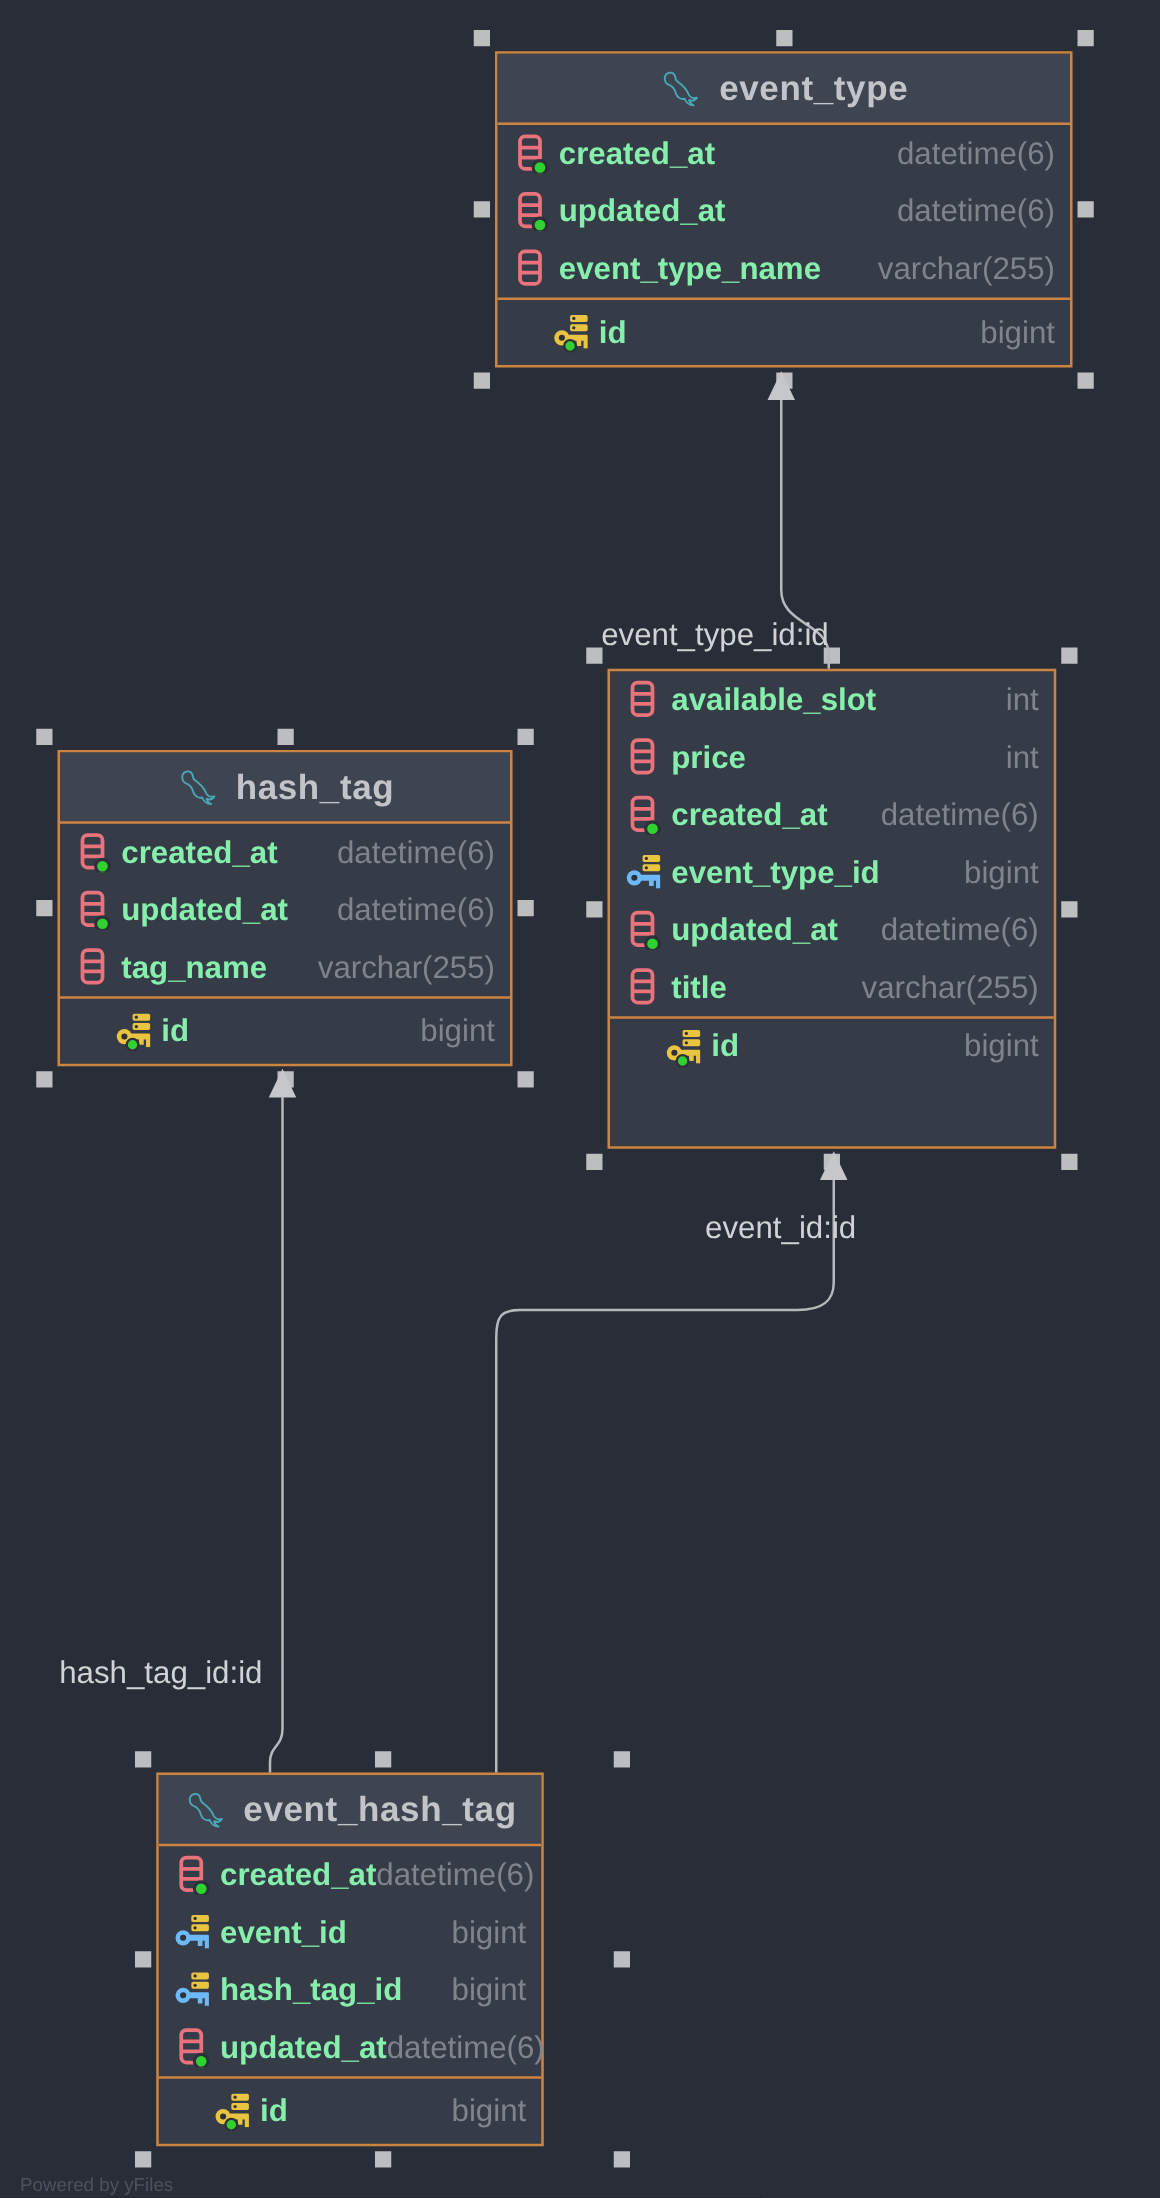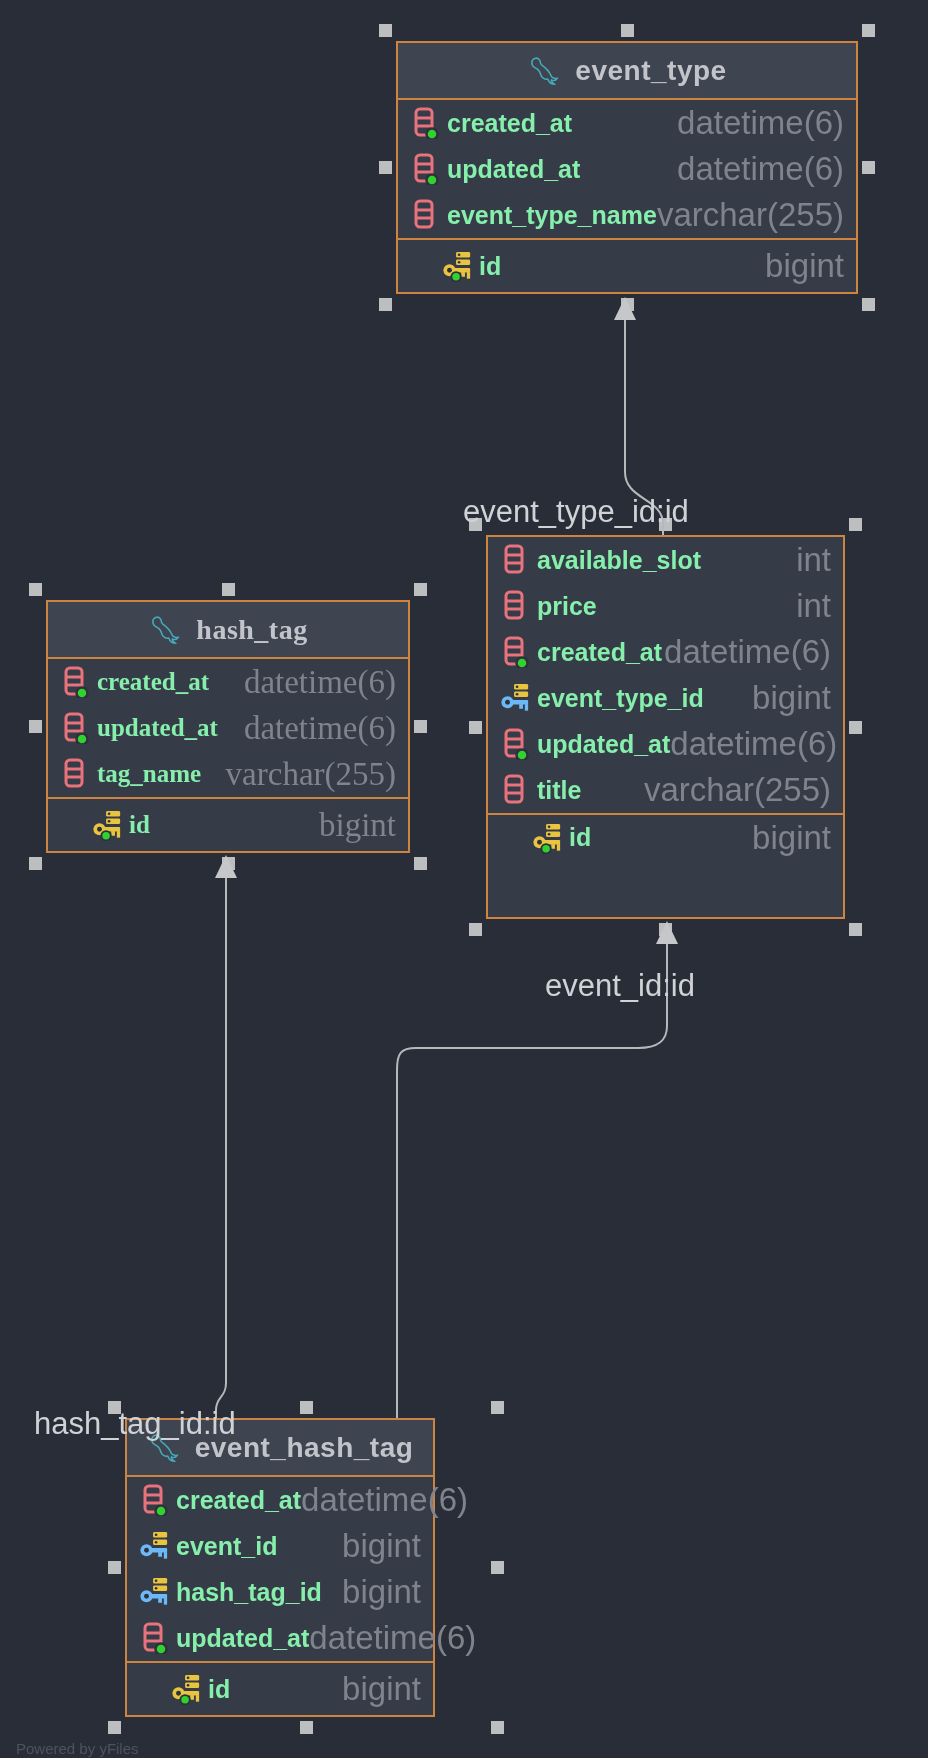--- a/index.html
+++ b/index.html
@@ -38,36 +38,36 @@
     padding-left:12px;box-sizing:border-box;
   }
   .col-icon{display:inline-flex;width:30px;height:32px;flex:0 0 30px;}
   .col-name{
     margin-left:7px;
     color:#86efac;font-size:25px;font-weight:700;
     white-space:nowrap;
   }
   .col-type{
     margin-left:auto;padding-right:12px;
-    color:#7f838c;font-size:33px;font-weight:400;
+    color:#7f838c;font-size:25px;font-weight:400;
     white-space:nowrap;
   }
   .table-keys{
     box-sizing:border-box;
     border-top:2px solid #cc8440;
     display:flex;flex-direction:column;justify-content:center;
   }
   .table-keys .col-row{height:46px;padding-left:44px;}
   .handle{
     position:absolute;width:13px;height:13px;
     background:#bdbec0;z-index:3;
   }
   .rel-label{
     position:absolute;z-index:5;
-    color:#d0d2d6;font-size:31px;
+    color:#d0d2d6;font-size:25px;
     text-align:right;white-space:nowrap;
   }
   .powered-by{
     position:absolute;left:16px;top:1740px;z-index:6;
     color:#4c5260;font-size:15px;
   }
 </style>
 </head>
 <body>
 
@@ -255,21 +255,21 @@
         </div>
   </div>
       <div class="handle" style="left: 469px; top: 518px;"></div>
       <div class="handle" style="left: 469px; top: 720.5px;"></div>
       <div class="handle" style="left: 469px; top: 923px;"></div>
       <div class="handle" style="left: 659px; top: 518px;"></div>
       <div class="handle" style="left: 659px; top: 923px;"></div>
       <div class="handle" style="left: 849px; top: 518px;"></div>
       <div class="handle" style="left: 849px; top: 720.5px;"></div>
       <div class="handle" style="left: 849px; top: 923px;"></div>
-      <div class="table-node" style="left: 46px; top: 600px; width: 364px; height: 253px; font-family: Liberation Serif, serif;">
+      <div class="table-node" style="left: 46px; top: 600px; width: 364px; height: 253px;">
     <div class="table-header">
       <span class="dolphin">
             <svg width="38" height="32" viewBox="0 0 40 36">
     <path d="M4 8 C5 3 11 2 13 6 C14 8 13 9 15 11 C19 14 23 17 25 22 C26 25 29 27 33 26 C31 29 28 29 26 28 C26 30 28 32 30 33 C26 33 23 30 22 27 C19 28 15 26 14 22 C13 18 10 15 7 14 C5 13 4 11 4 8 Z" fill="none" stroke="#46a8b8" stroke-width="1.7" stroke-linejoin="round"></path>
             </svg>
           </span>
       <span class="table-title">hash_tag</span>
     </div>
     <div class="table-body">
           <div class="col-row">
@@ -432,16 +432,16 @@
       <div class="handle" style="left: 108px; top: 1721px;"></div>
       <div class="handle" style="left: 299.5px; top: 1401px;"></div>
       <div class="handle" style="left: 299.5px; top: 1721px;"></div>
       <div class="handle" style="left: 491px; top: 1401px;"></div>
       <div class="handle" style="left: 491px; top: 1561px;"></div>
       <div class="handle" style="left: 491px; top: 1721px;"></div>
     </div>
   <div id="labels-layer">
       <div class="rel-label" style="left: 463px; top: 494px; width: 200px;">event_type_id:id</div>
       <div class="rel-label" style="left: 545px; top: 968px; width: 140px;">event_id:id</div>
-      <div class="rel-label" style="left: 34px; top: 1406px; width: 176px;">hash_tag_id:id</div>
+      <div class="rel-label" style="left: 34px; top: 1324px; width: 176px;">hash_tag_id:id</div>
     </div>
   <div class="powered-by">Powered by yFiles</div>
 </div>
 
 </body></html>

